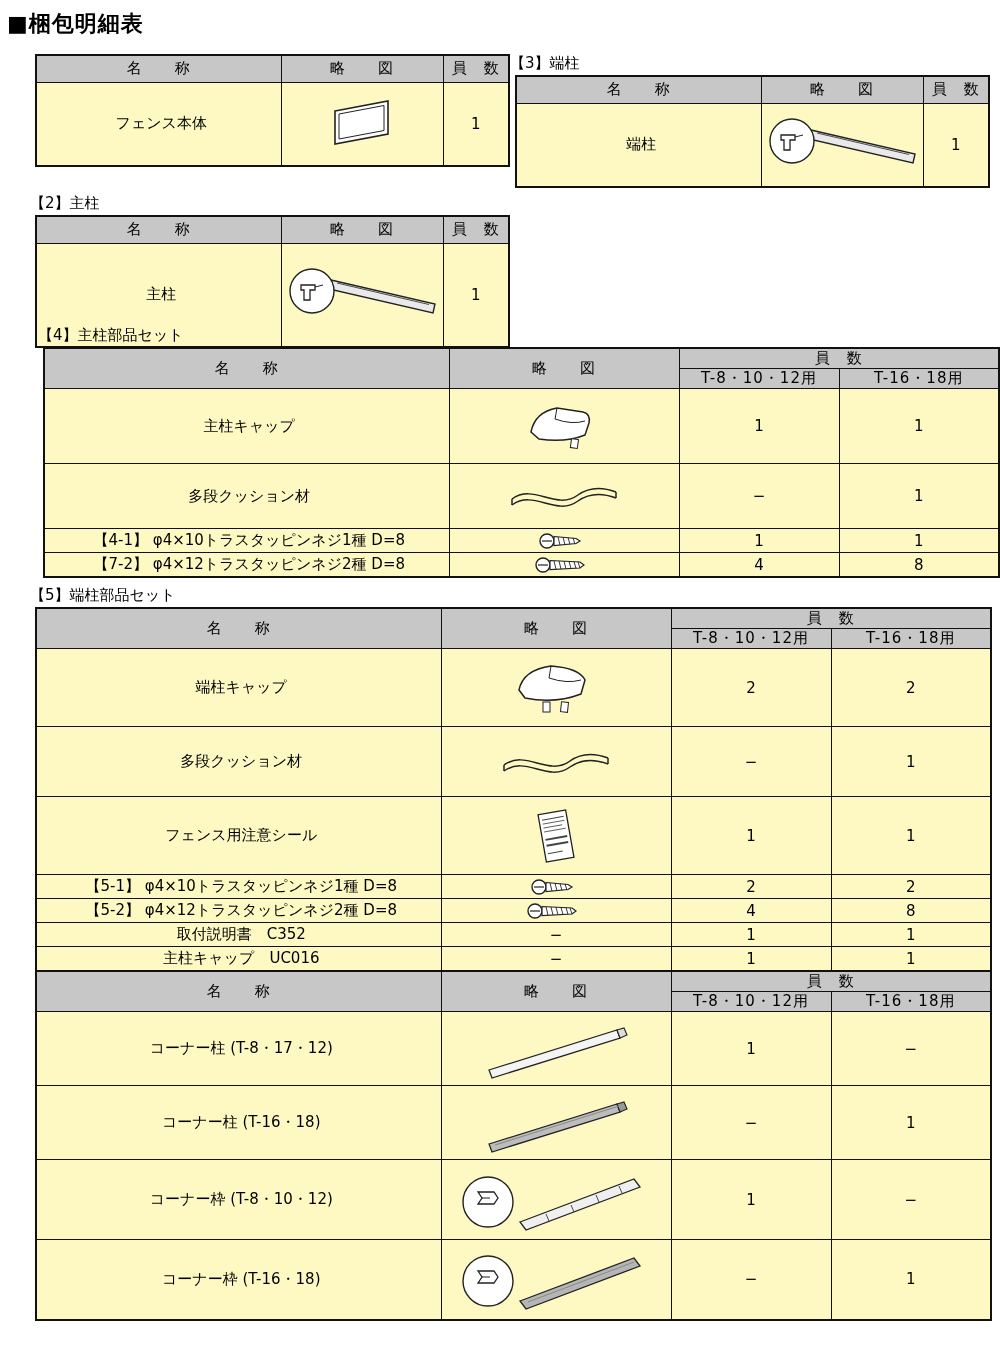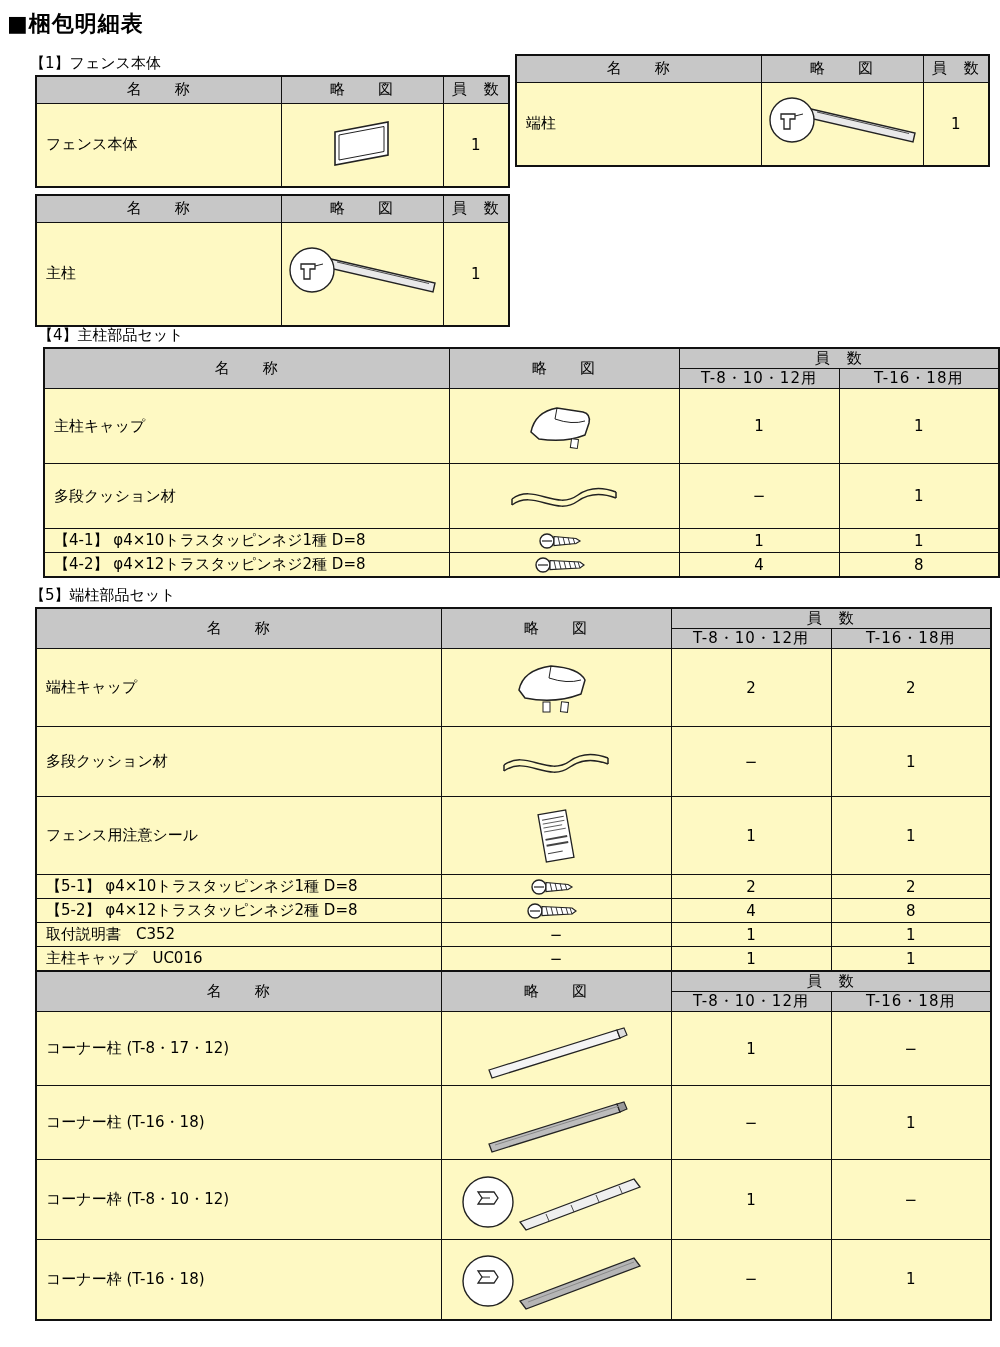--- a/index.html
+++ b/index.html
@@ -12,32 +12,31 @@
   .page-title { position:absolute; left:7px; top:9px; font-size:22px; font-weight:bold; letter-spacing:1px; }
   .sec { position:absolute; }
   .sec-label { font-size:15px; line-height:18px; margin-bottom:3px; }
   .tbl { border-collapse:collapse; table-layout:fixed; background:#fef9c3; margin-left:5px; border:2px solid #111; }
   .tbl th, .tbl td { border:1.5px solid #111; overflow:hidden; vertical-align:middle; }
   .tbl th { background:#c7c7c7; font-size:15px; font-weight:normal; text-align:center; letter-spacing:1px; }
   .sub-th { font-size:14px; letter-spacing:0; }
   .hrow { height:27px; }
   .hrow-top { height:20px; }
   .hrow-sub { height:20px; }
-  .name-cell { font-size:15px; text-align:left; padding:2px 4px 2px 9px; }
+  .name-cell { font-size:15px; text-align:center; padding:2px 4px 2px 9px; }
   .qty-cell { font-size:15px; text-align:center; }
   .sketch-cell { text-align:center; padding:0; font-size:15px; }
   svg { display:block; margin:0 auto; }
 </style>
 </head>
 <body>
 
 <div class="page-title">■梱包明細表</div>
 
 <div class="sec" style="left:30px; top:54px;">
-  <div class="sec-label">【1】フェンス本体</div>
   <table class="tbl" style="width:473px;">
     <colgroup>
         <col style="width:245px">
         <col style="width:162px">
         <col style="width:66px">
       </colgroup>
     <thead>
       <tr class="hrow">
         <th>名　　称</th>
         <th>略　　図</th>
@@ -53,20 +52,21 @@
             <path d="M17 20 L62 11.5 L62 36.5 L17 45 Z" fill="none" stroke="#222" stroke-width="1"></path>
           </svg>
         </td>
         <td class="qty-cell">1</td>
       </tr>
     </tbody>
   </table>
 </div>
 
 <div class="sec" style="left:510px; top:54px;">
+  <div class="sec-label">【3】端柱</div>
   <table class="tbl" style="width:473px;">
     <colgroup>
         <col style="width:245px">
         <col style="width:162px">
         <col style="width:66px">
       </colgroup>
     <thead>
       <tr class="hrow">
         <th>名　　称</th>
         <th>略　　図</th>
@@ -85,20 +85,21 @@
             <line x1="30" y1="28" x2="38" y2="26" stroke="#222" stroke-width="1"></line>
           </svg>
         </td>
         <td class="qty-cell">1</td>
       </tr>
     </tbody>
   </table>
 </div>
 
 <div class="sec" style="left:30px; top:194px;">
+  <div class="sec-label">【2】主柱</div>
   <table class="tbl" style="width:473px;">
     <colgroup>
         <col style="width:245px">
         <col style="width:162px">
         <col style="width:66px">
       </colgroup>
     <thead>
       <tr class="hrow">
         <th>名　　称</th>
         <th>略　　図</th>
@@ -179,21 +180,21 @@
             <line x1="20" y1="4.8" x2="22" y2="13.2" stroke="#222" stroke-width="0.9"></line>
             <line x1="25" y1="5" x2="27" y2="13" stroke="#222" stroke-width="0.9"></line>
             <line x1="30" y1="5.4" x2="32" y2="12.6" stroke="#222" stroke-width="0.9"></line>
             <line x1="35" y1="5.8" x2="37" y2="12.2" stroke="#222" stroke-width="0.9"></line>
           </svg>
         </td>
         <td class="qty-cell">1</td>
         <td class="qty-cell">1</td>
       </tr>
       <tr style="height:23px;">
-        <td class="name-cell">【4-2】 φ4×12トラスタッピンネジ2種 D=8</td>
+        <td class="name-cell">【7-2】 φ4×12トラスタッピンネジ2種 D=8</td>
         <td class="sketch-cell">
           <svg width="60" height="18" viewBox="0 0 60 18">
             <circle cx="9" cy="9" r="7" fill="#fff" stroke="#222" stroke-width="1.4"></circle>
             <line x1="4" y1="9" x2="14" y2="9" stroke="#222" stroke-width="1.2"></line>
             <path d="M16 4.5 L46 6 L50 9 L46 12 L16 13.5 Z" fill="#fff" stroke="#222" stroke-width="1.2"></path>
             <line x1="20" y1="4.8" x2="22" y2="13.2" stroke="#222" stroke-width="0.9"></line>
             <line x1="25" y1="5" x2="27" y2="13" stroke="#222" stroke-width="0.9"></line>
             <line x1="30" y1="5.2" x2="32" y2="12.8" stroke="#222" stroke-width="0.9"></line>
             <line x1="35" y1="5.4" x2="37" y2="12.6" stroke="#222" stroke-width="0.9"></line>
             <line x1="40" y1="5.6" x2="42" y2="12.4" stroke="#222" stroke-width="0.9"></line>

